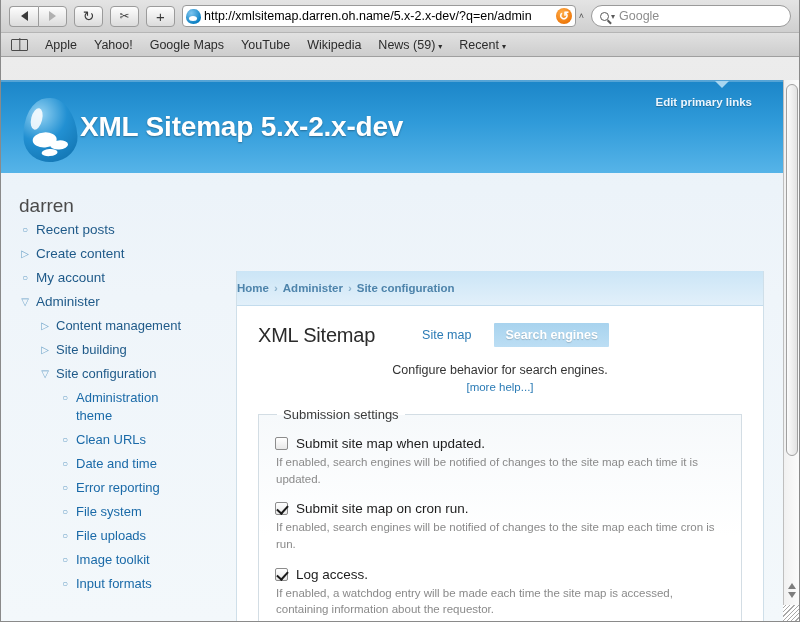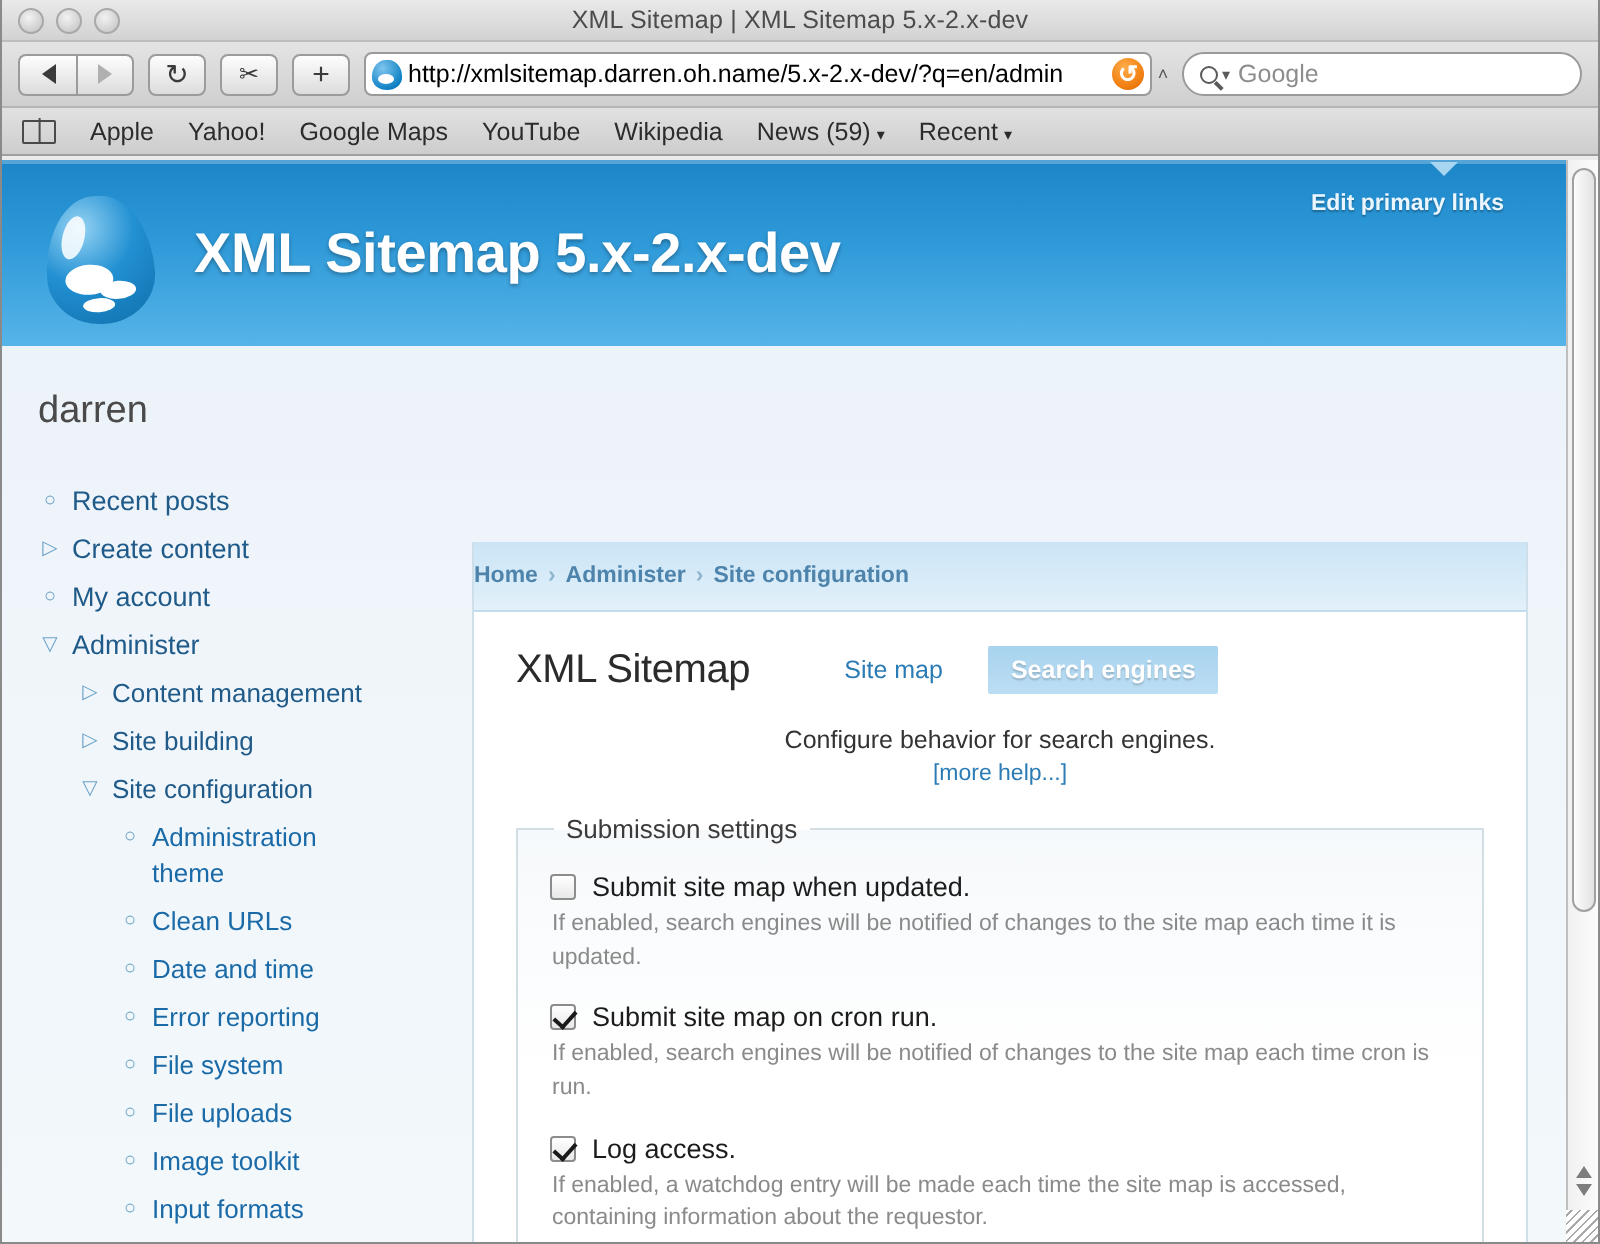--- a/index.html
+++ b/index.html
@@ -178,21 +178,21 @@
     background: rgba(255,255,255,0.85);
     transform: rotate(18deg);
   }
   .droplet::after {
     content:""; position:absolute; left:9px; top:34px;
     width: 24px; height: 15px; border-radius: 50%;
     background: #ffffff;
     box-shadow: 14px 6px 0 -3px #ffffff, 4px 13px 0 -4px #ffffff;
   }
   .site-name {
-    position: absolute; left: 96px; top: 31px;
+    position: absolute; left: 79px; top: 31px;
     font-size: 28px; font-weight: bold; color: #ffffff;
     text-shadow: 0 1px 2px rgba(0,0,0,0.32);
     letter-spacing: -0.2px;
   }
   .primary-links {
     position: absolute; right: 33px; top: 16px;
     font-size: 11.5px; font-weight: bold; color: #eaf6ff;
     text-shadow: 0 1px 1px rgba(0,0,0,0.3);
   }
   .pl-notch {
@@ -207,21 +207,21 @@
   .body-wrap { position: relative; }
 
   
   .sidebar {
     position: absolute; left: 0; top: 0;
     width: 235px;
     padding: 22px 14px 0 18px;
   }
   .sb-title {
     font-size: 19px; color: #4a4a4a; font-weight: normal;
-    margin: 0 0 25px 0;
+    margin: 0 0 4px 0;
   }
   .sb-list { list-style: none; margin: 0; padding: 0; }
   .sb-li { display: flex; align-items: flex-start; margin-bottom: 6px; }
   .sb-li.l2 { padding-left: 20px; }
   .sb-li.l3 { padding-left: 40px; }
   .bullet {
     flex: none; width: 12px; margin-right: 5px;
     font-size: 10px; line-height: 18px; color: #6fa4c9;
     text-align: center;
   }
@@ -339,28 +339,20 @@
     position: absolute; right: 0; bottom: 0;
     width: 16px; height: 16px;
     background: repeating-linear-gradient(-45deg, #ffffff 0 2px, #a9a9a9 2px 3px);
   }
 </style>
 </head>
 <body>
 
 <div class="browser">
 
-  <div class="titlebar">
-    <div class="win-buttons">
-      <div class="win-btn"></div>
-      <div class="win-btn"></div>
-      <div class="win-btn"></div>
-    </div>
-    <div class="win-title">XML Sitemap | XML Sitemap 5.x-2.x-dev</div>
-  </div>
 
   <div class="toolbar">
     <div class="btn-group">
       <div class="tb-btn left">
         <span class="tri-l"></span>
       </div>
       <div class="tb-btn right dim">
         <span class="tri-r"></span>
       </div>
     </div>

